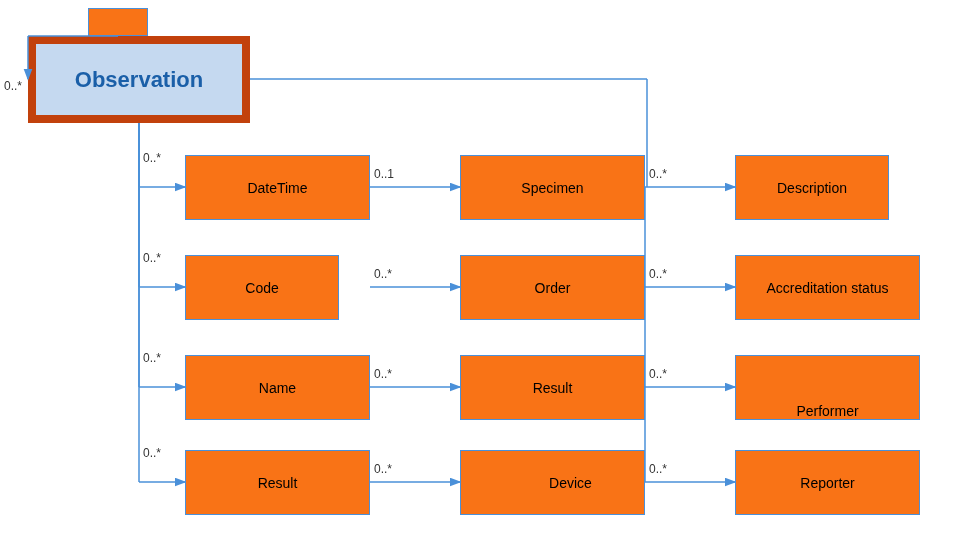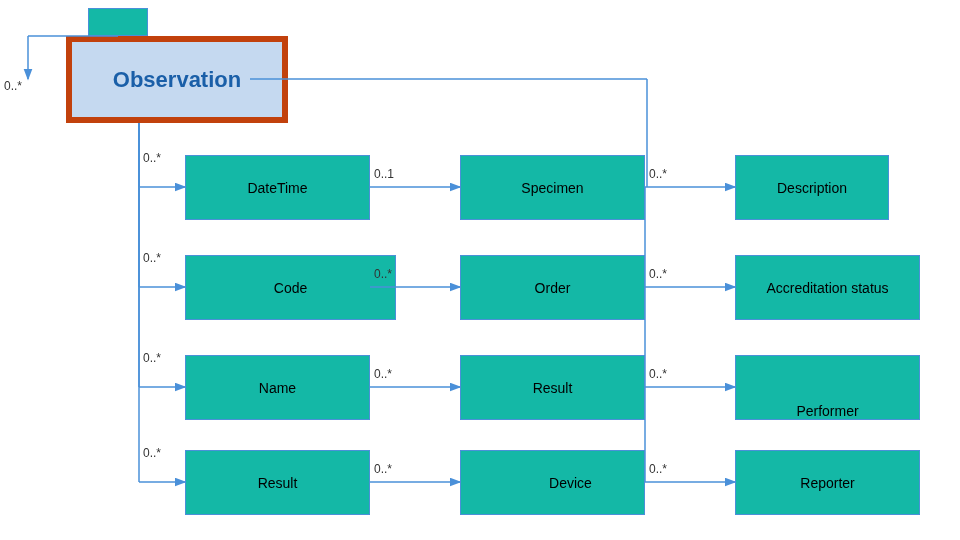--- a/index.html
+++ b/index.html
@@ -13,33 +13,32 @@
       position: relative;
     }
     #canvas {
       position: relative;
       width: 960px;
       height: 540px;
     }
     .node {
       position: absolute;
       border: 1.5px solid #4a90d9;
-      background: #14b8a6;
+      background: #f97316;
       display: flex;
       align-items: center;
       justify-content: center;
       text-align: center;
     }
     .node-main {
       background: #c5d9f0;
-      border: 6px solid #c2410c;
+      border: 8px solid #c2410c;
       font-size: 22px;
       font-weight: bold;
       color: #1a5fa8;
-      margin-left: 38px;
     }
     svg#lines {
       position: absolute;
       top: 0; left: 0;
       width: 960px;
       height: 540px;
       pointer-events: none;
     }
   </style>
 </head>
@@ -49,21 +48,21 @@
 
   <div class="node" style="left:88px; top:8px; width:60px; height:28px;"></div>
 
   <div class="node node-main" style="left:28px; top:36px; width:222px; height:87px;">
     <span>Observation</span>
   </div>
 
   <div class="node" style="left:185px; top:155px; width:185px; height:65px;">
     <span>DateTime</span>
   </div>
-  <div class="node" style="left:185px; top:255px; width:211px; height:65px;">
+  <div class="node" style="left:185px; top:255px; width:154px; height:65px;">
     <span>Code</span>
   </div>
   <div class="node" style="left:185px; top:355px; width:185px; height:65px;">
     <span>Name</span>
   </div>
   <div class="node" style="left:185px; top:450px; width:185px; height:65px;">
     <span>Result</span>
   </div>
 
   <div class="node" style="left:460px; top:155px; width:185px; height:65px;">

